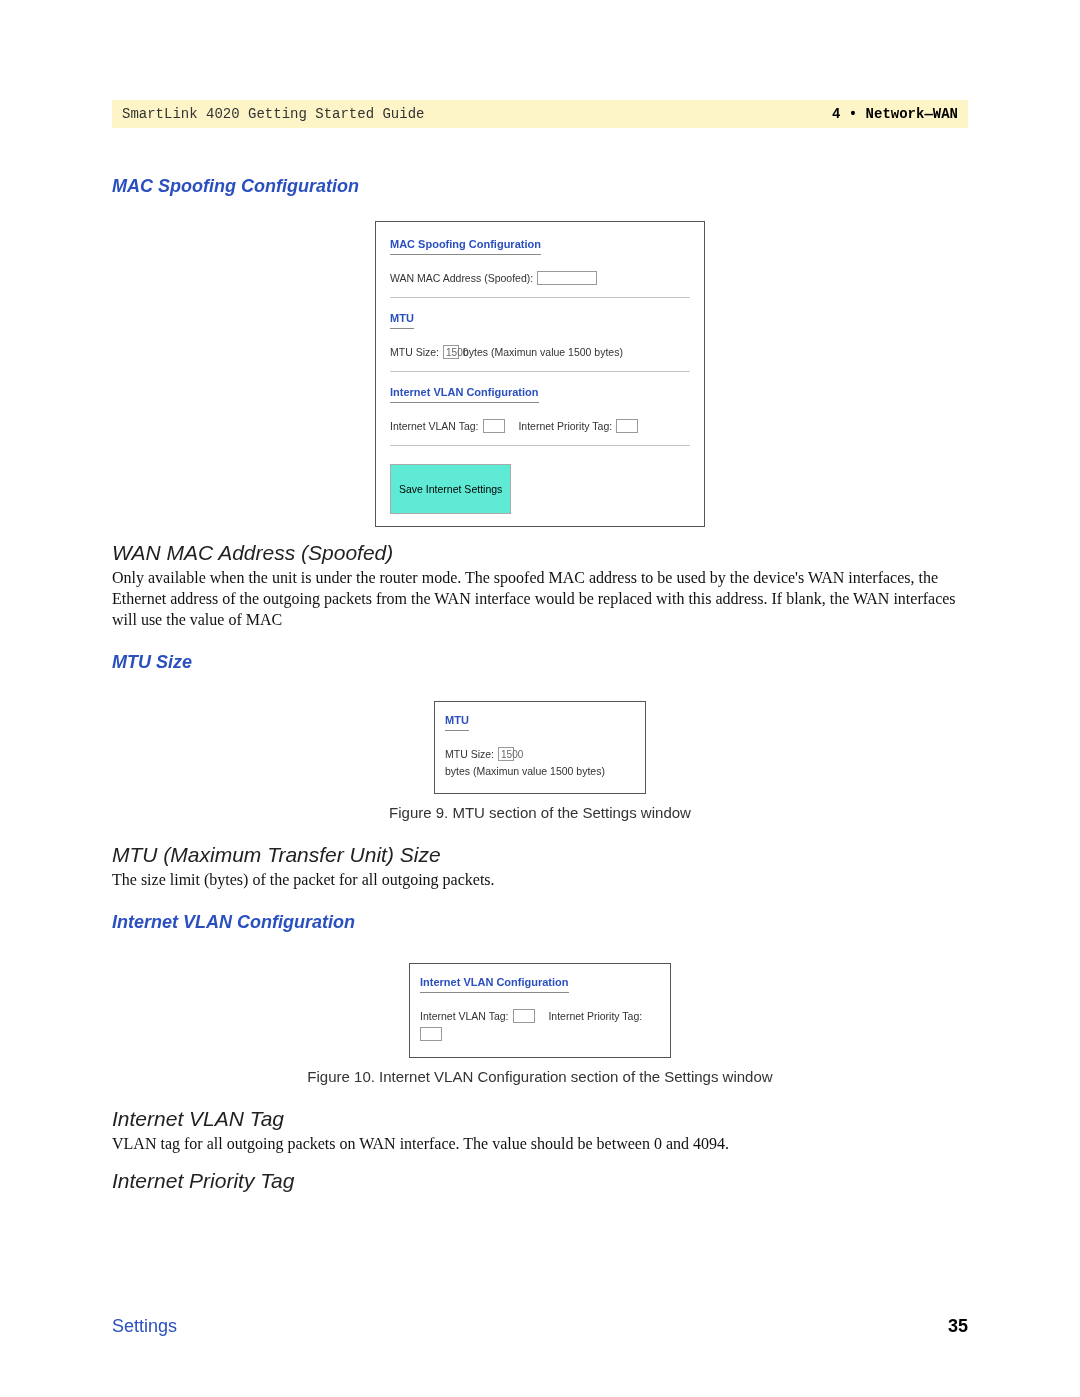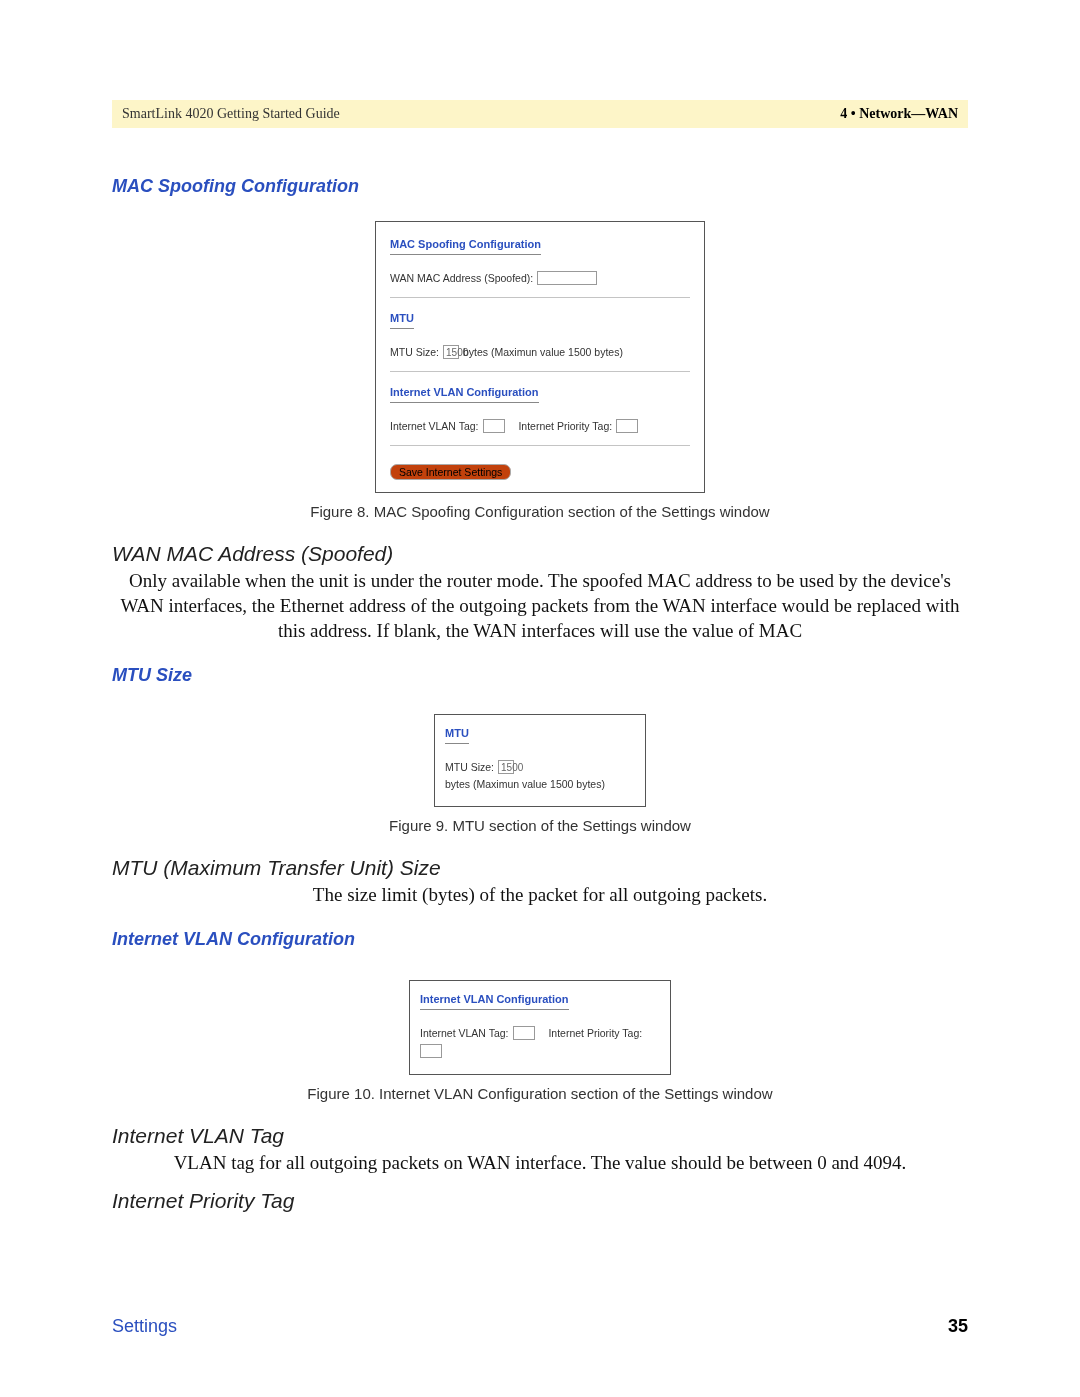--- a/index.html
+++ b/index.html
@@ -14,21 +14,21 @@
   }
   .page {
     padding: 100px 112px 60px 112px;
   }
   .header-bar {
     background: #fdf5c8;
     display: flex;
     justify-content: space-between;
     align-items: center;
     padding: 6px 10px;
-    font-family: Liberation Serif, serif;
+    font-family: Liberation Mono, monospace;
     font-size: 14px;
     color: #333;
     margin-bottom: 48px;
   }
   .header-bar .right {
     color: #000000;
     font-weight: bold;
   }
   h2.blue {
     color: #2a4fbf;
@@ -82,48 +82,47 @@
     line-height: 14px;
     color: #666;
     vertical-align: middle;
   }
   .w60 { width: 60px; }
   .w30 { width: 16px; }
   .w22 { width: 22px; }
   .panel-button {
     font-size: 10.5px;
     font-family: Arial, sans-serif;
-    background: #c2410c;
+    background: #5eead4;
     border: 1px solid #aaa;
-    border-radius: 7px;
-    padding: 1px 8px;
+    border-radius: 0;
+    padding: 18px 8px;
     margin-top: 8px;
   }
   .caption {
     text-align: center;
     font-family: 'Trebuchet MS', 'Segoe UI', sans-serif;
     font-size: 15px;
     color: #333;
     margin: 10px 0 22px 0;
   }
   h3.subhead {
     font-style: italic;
     font-weight: normal;
     font-family: 'Trebuchet MS', 'Segoe UI', sans-serif;
     font-size: 21px;
     color: #222;
     margin: 14px 0 2px 0;
   }
   p.body {
-    font-size: 19px;
+    font-size: 16px;
     line-height: 1.32;
     margin: 2px 0 10px 0;
     color: #111;
     font-family: 'Adobe Garamond Pro', Garamond, Georgia, serif;
-    text-align: center;
   }
   .footer {
     position: absolute;
     bottom: 60px;
     left: 112px;
     right: 112px;
     display: flex;
     justify-content: space-between;
     font-family: 'Trebuchet MS', 'Segoe UI', sans-serif;
     font-size: 18px;
@@ -171,21 +170,20 @@
           <span class="tiny-input w22"></span>
           &nbsp;&nbsp;
           <span>Internet Priority Tag:</span>
           <span class="tiny-input w22"></span>
         </div>
       </div>
       <hr class="panel-sep">
       <button class="panel-button">Save Internet Settings</button>
     </div>
   </div>
-  <div class="caption">Figure 8. MAC Spoofing Configuration section of the Settings window</div>
 
   <h3 class="subhead">WAN MAC Address (Spoofed)</h3>
   <p class="body">Only available when the unit is under the router mode. The spoofed MAC address to be used by the device's WAN interfaces, the Ethernet address of the outgoing packets from the WAN interface would be replaced with this address. If blank, the WAN interfaces will use the value of MAC</p>
 
   <h2 class="blue">MTU Size</h2>
 
   <div class="figure-wrap">
     <div class="figure-box fig9">
       <div class="pt-wrap panel-title">MTU</div>
       <div class="panel-row">

